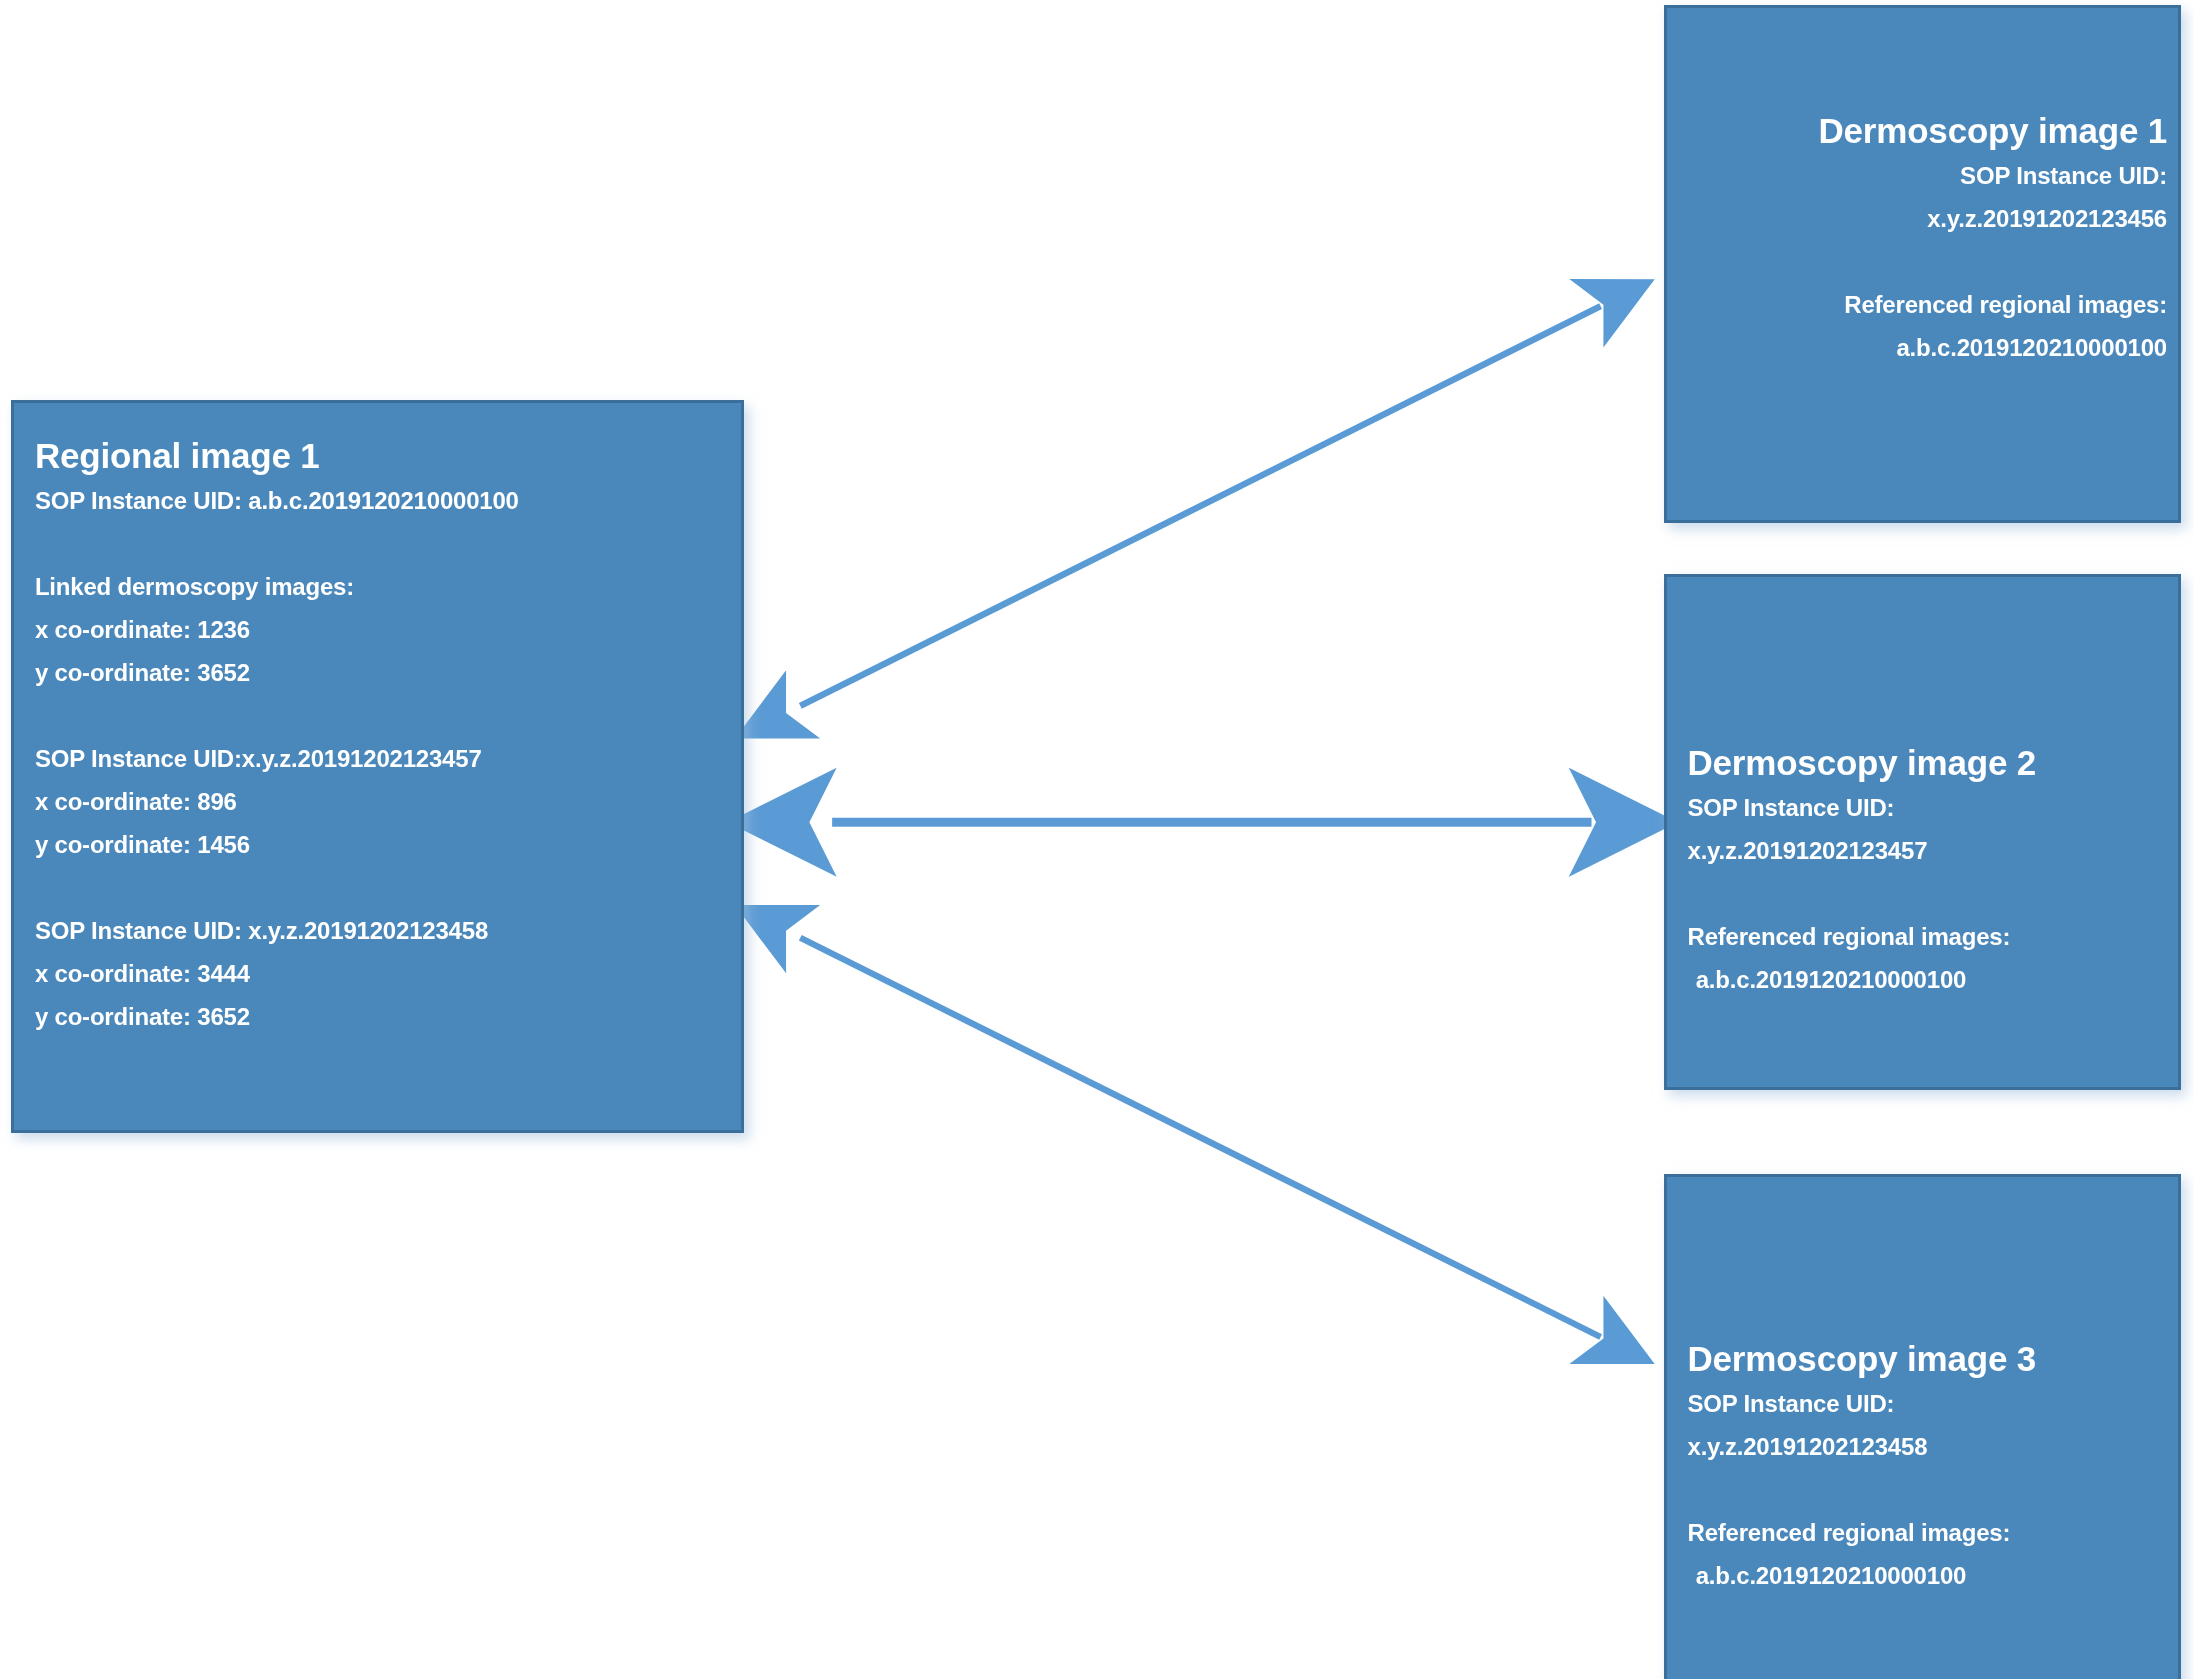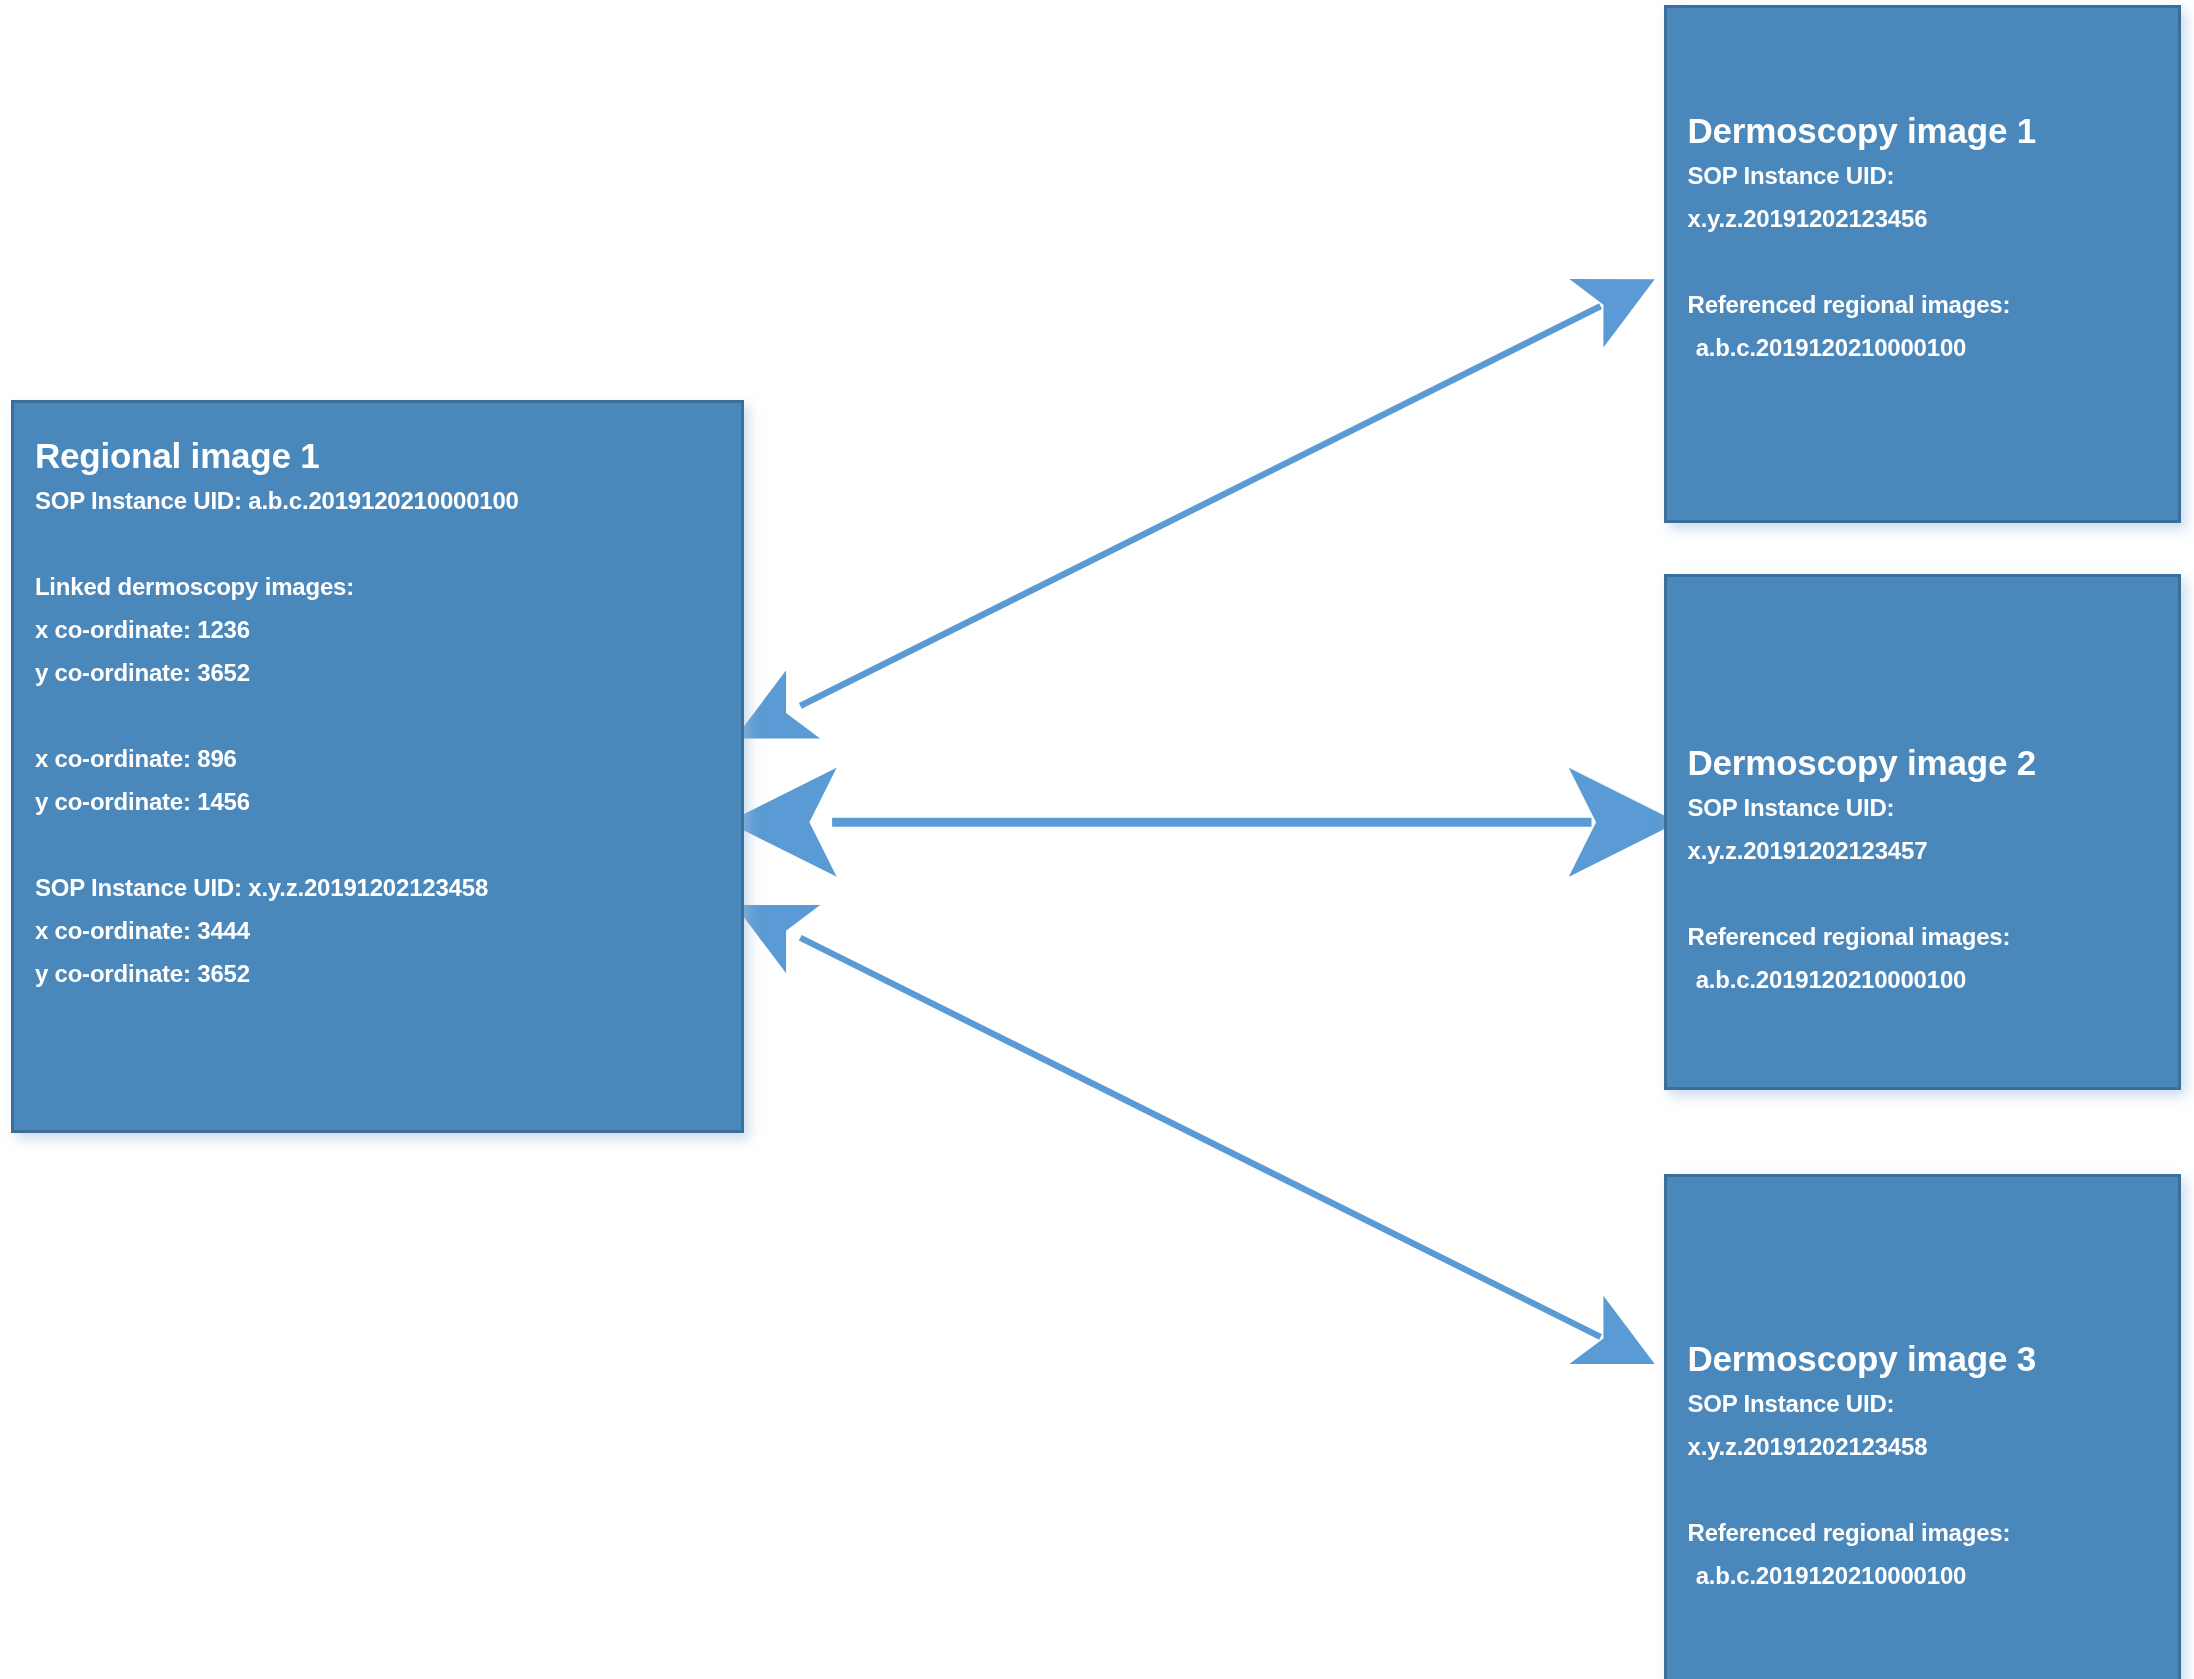--- a/index.html
+++ b/index.html
@@ -57,20 +57,21 @@
     width: 733px;
     height: 733px;
   }
   #card-regional .card-body { top: 29px; }
 
   #card-derm-1 {
     left: 1664px;
     top: 4.5px;
     width: 517px;
     height: 518px;
+    text-align: right;
   }
   #card-derm-1 .card-body { top: 99px; }
 
   #card-derm-2 {
     left: 1664px;
     top: 574px;
     width: 517px;
     height: 516px;
   }
   #card-derm-2 .card-body { top: 162px; }
@@ -117,20 +118,21 @@
 
   <div class="card" id="card-regional">
     <div class="card-body">
       <div class="ln title">Regional image 1</div>
       <div class="ln">SOP Instance UID: a.b.c.2019120210000100</div>
       <div class="ln spacer">&nbsp;</div>
       <div class="ln">Linked dermoscopy images:</div>
       <div class="ln">x co-ordinate: 1236</div>
       <div class="ln">y co-ordinate: 3652</div>
       <div class="ln spacer">&nbsp;</div>
+      <div class="ln">SOP Instance UID:x.y.z.20191202123457</div>
       <div class="ln">x co-ordinate: 896</div>
       <div class="ln">y co-ordinate: 1456</div>
       <div class="ln spacer">&nbsp;</div>
       <div class="ln">SOP Instance UID: x.y.z.20191202123458</div>
       <div class="ln">x co-ordinate: 3444</div>
       <div class="ln">y co-ordinate: 3652</div>
     </div>
   </div>
 
   <div class="card" id="card-derm-1">

